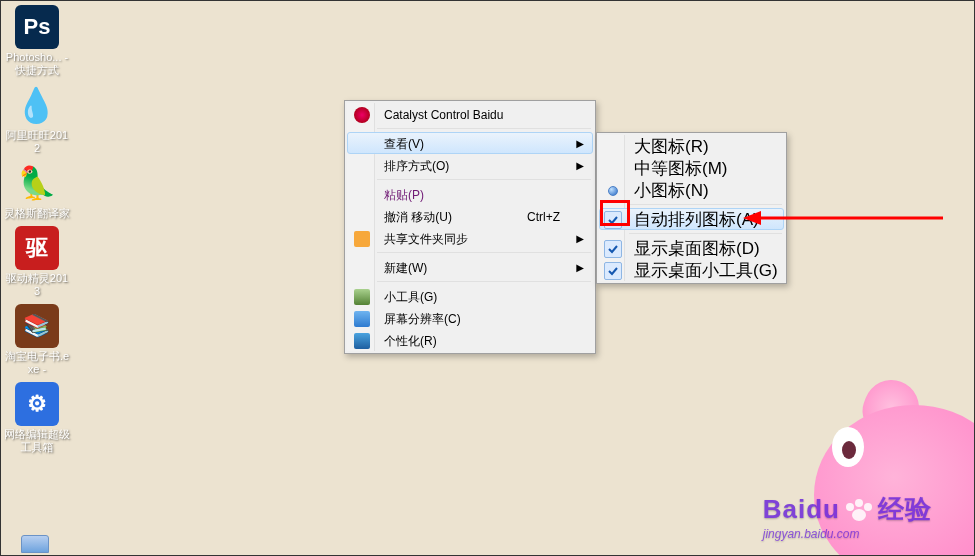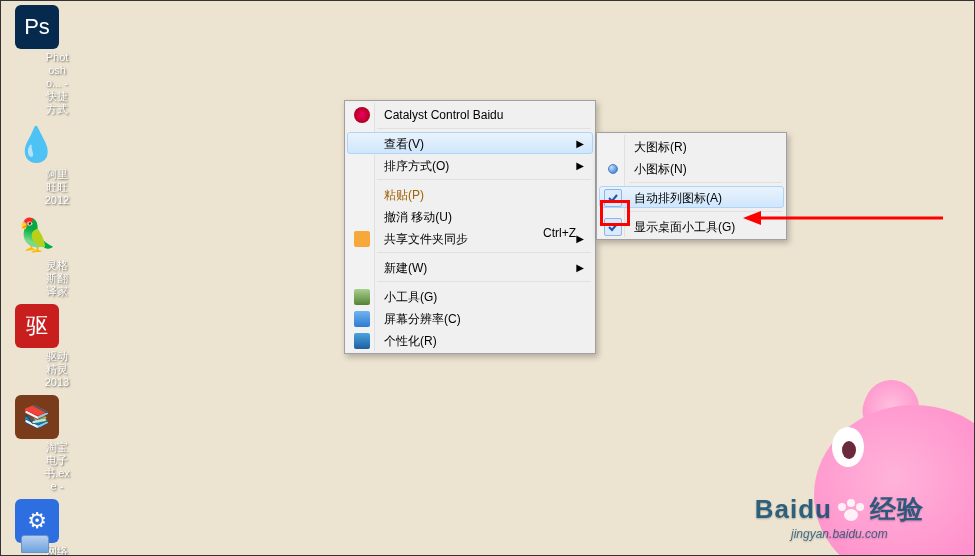--- a/index.html
+++ b/index.html
@@ -1,55 +1,55 @@
 <!DOCTYPE html>
 <html><head>
 <meta charset="utf-8">
 <style>
   * { margin: 0; padding: 0; box-sizing: border-box; font-family: "Microsoft YaHei", "Segoe UI", Tahoma, sans-serif; }
   body { width: 975px; height: 556px; background: #ece3d0; position: relative; overflow: hidden; border: 1px solid #333; }
 
   
   .desktop { position: absolute; left: 0; top: 0; width: 75px; padding-top: 4px; }
   .d-icon { width: 72px; text-align: center; margin-bottom: 6px; cursor: pointer; }
-  .d-icon .ic { width: 44px; height: 44px; margin: 0 auto 2px; border-radius: 6px; display:flex; align-items:center; justify-content:center; font-size:22px; font-weight:normal; color:#fff;}
-  .d-icon .lbl { font-size: 11px; color: #fff; line-height: 13px; text-shadow: 1px 1px 2px rgba(0,0,0,.6); word-break: break-all; padding: 0 2px; margin-left: 40px; }
+  .d-icon .ic { width: 44px; height: 44px; margin: 0 auto 2px; border-radius: 6px; display:flex; align-items:center; justify-content:center; font-size:22px; font-weight:bold; color:#fff;}
+  .d-icon .lbl { font-size: 11px; color: #fff; line-height: 13px; text-shadow: 1px 1px 2px rgba(0,0,0,.6); word-break: break-all; padding: 0 2px; }
 
   
   .menu { position: absolute; left: 343px; top: 99px; width: 252px; background: #f0f0f0; border: 1px solid #a0a0a0; box-shadow: 2px 3px 6px rgba(0,0,0,.25); padding: 2px; font-size: 12px; }
   .menu .iconcol { position:absolute; left:2px; top:2px; bottom:2px; width:28px; background:#f2f2f2; border-right:1px solid #e0e0e0;}
   .mi { position:relative; height: 22px; line-height: 22px; padding-left: 36px; padding-right: 22px; color: #000; cursor: default; border:1px solid transparent; border-radius:3px; }
-  .mi.disabled { color: #a16207; }
+  .mi.disabled { color: #701a75; }
   .mi.hover { background: linear-gradient(#eaf3fc,#cfe6fd); border:1px solid #aed4f6; }
   .mi .arrow { position:absolute; right:8px; top:0; font-size:10px; }
-  .mi .hk { position:absolute; right:16px;margin-top:16px; }
+  .mi .hk { position:absolute; right:32px; }
   .sep { height:1px; background:#e0e0e0; margin: 3px 2px 3px 30px; }
   .mi .mic { position:absolute; left:6px; top:3px; width:16px; height:16px; }
 
   
-  .submenu { position:absolute; left: 595px; top: 131px; width: 191px; background:#f0f0f0; border:1px solid #a0a0a0; box-shadow: 2px 3px 6px rgba(0,0,0,.25); padding:2px; font-size:12px; }
+  .submenu { position:absolute; left: 595px; top: 131px; width: 191px; background:#f0f0f0; border:1px solid #a0a0a0; box-shadow: 2px 3px 6px rgba(0,0,0,.25); padding:2px; font-size:17px; }
   .submenu .iconcol2 { position:absolute; left:2px; top:2px; bottom:2px; width:26px; background:#f2f2f2; border-right:1px solid #e0e0e0;}
   .si { position:relative; height:22px; line-height:22px; padding-left:34px; color:#000; cursor:default; border:1px solid transparent; border-radius:3px;}
   .si.hover { background: linear-gradient(#eaf3fc,#cfe6fd); border:1px solid #aed4f6;}
   .si .chk { position:absolute; left:4px; top:2px; width:18px; height:18px; border:1px solid #8eb6e4; background:#dbeafe; border-radius:2px; display:flex; align-items:center; justify-content:center; }
   .si .dot { position:absolute; left:8px; top:6px; width:10px; height:10px; border-radius:50%; background: radial-gradient(circle at 30% 30%, #bfe0ff, #2a6bc4); border:1px solid #4a7fc6;}
   .chk svg { width:12px; height:12px; }
   .sep2 { height:1px; background:#e0e0e0; margin:3px 2px 3px 30px; }
 
   
   .redbox { position:absolute; left:599px; top:199px; width:30px; height:26px; border:3px solid #ff0000; }
   .redarrow { position:absolute; left:742px; top:207px; }
 
   
   .pig { position:absolute; right:0; bottom:0; width:210px; height:170px; }
   .pig .body { position:absolute; right:-40px; bottom:-30px; width:200px; height:180px; background: radial-gradient(ellipse at 40% 40%, #ffb3d9, #ff7ec4); border-radius:50%; }
   .pig .eye { position:absolute; right:110px; bottom:88px; width:32px; height:40px; background:#fff; border-radius:50%; }
   .pig .pupil { position:absolute; right:118px; bottom:96px; width:14px; height:18px; background:#6b2a3c; border-radius:50%; }
   .pig .ear { position:absolute; right:55px; bottom:120px; width:55px; height:55px; background: radial-gradient(ellipse,#ffc0df,#ff8cc8); border-radius:50% 50% 40% 40%; transform:rotate(20deg);}
-  .watermark { position:absolute; right:50px; bottom:14px; color:#0c4a6e; opacity:.85; font-size:12px; text-align:center; text-shadow:0 1px 2px rgba(0,0,0,.3);}
+  .watermark { position:absolute; right:42px; bottom:14px; color:#6d28d9; opacity:.85; font-size:12px; text-align:left; text-shadow:0 1px 2px rgba(0,0,0,.3);}
   .watermark .big{ font-size:26px; font-weight:bold; letter-spacing:1px; display:flex; align-items:center; gap:6px; justify-content:flex-end;}
   .paw { width:26px; height:22px; position:relative; }
   .paw span{ position:absolute; width:8px; height:8px; background:#fff; border-radius:50%;}
   .paw .p1{left:0;top:4px} .paw .p2{left:9px;top:0} .paw .p3{left:18px;top:4px} .paw .p4{left:6px;top:10px;width:14px;height:12px;border-radius:50%}
 
   
   .docstub { position:absolute; left:20px; bottom:2px; width:28px; height:18px; background:linear-gradient(#b7cff0,#6ea3de); border-radius:3px 3px 0 0; border:1px solid #6b93c6;}
 </style>
 </head>
 <body>
@@ -133,37 +133,48 @@
     <span class="mic" style="background:linear-gradient(#4aa3df,#1e5fa0);border-radius:2px"></span>
     <span>个性化(R)</span>
   </div>
 </div>
 
 <div class="submenu">
   <div class="iconcol2"></div>
 
   <div class="si">
     <span>大图标(R)</span>
+  </div>
+  <div class="si">
+    <span>中等图标(M)</span>
   </div>
   <div class="si">
     <span class="dot"></span>
     <span>小图标(N)</span>
   </div>
   <div class="sep2"></div>
 
   <div class="si hover">
     <span class="chk">
         <svg viewBox="0 0 12 12">
           <path d="M2 6 L5 9 L10 3" stroke="#1558b0" stroke-width="2" fill="none"></path>
         </svg>
       </span>
     <span>自动排列图标(A)</span>
   </div>
   <div class="sep2"></div>
 
+  <div class="si">
+    <span class="chk">
+        <svg viewBox="0 0 12 12">
+          <path d="M2 6 L5 9 L10 3" stroke="#1558b0" stroke-width="2" fill="none"></path>
+        </svg>
+      </span>
+    <span>显示桌面图标(D)</span>
+  </div>
   <div class="si">
     <span class="chk">
         <svg viewBox="0 0 12 12">
           <path d="M2 6 L5 9 L10 3" stroke="#1558b0" stroke-width="2" fill="none"></path>
         </svg>
       </span>
     <span>显示桌面小工具(G)</span>
   </div>
 </div>
 

